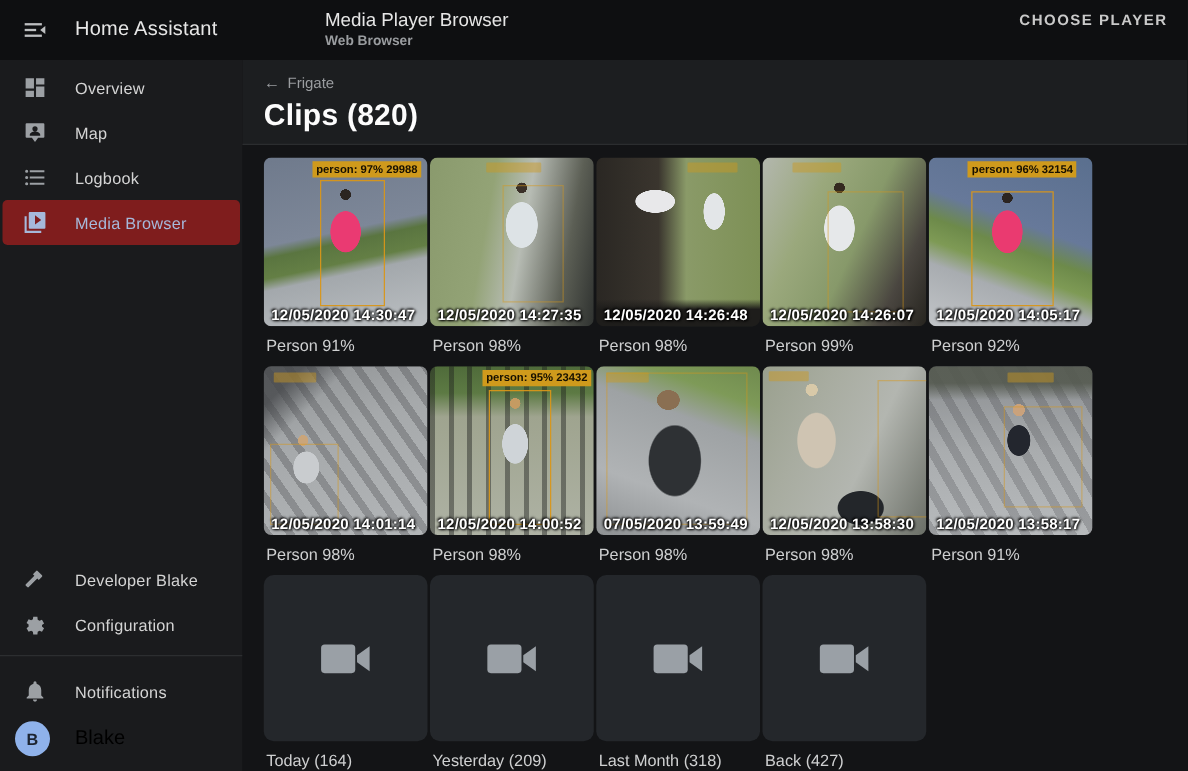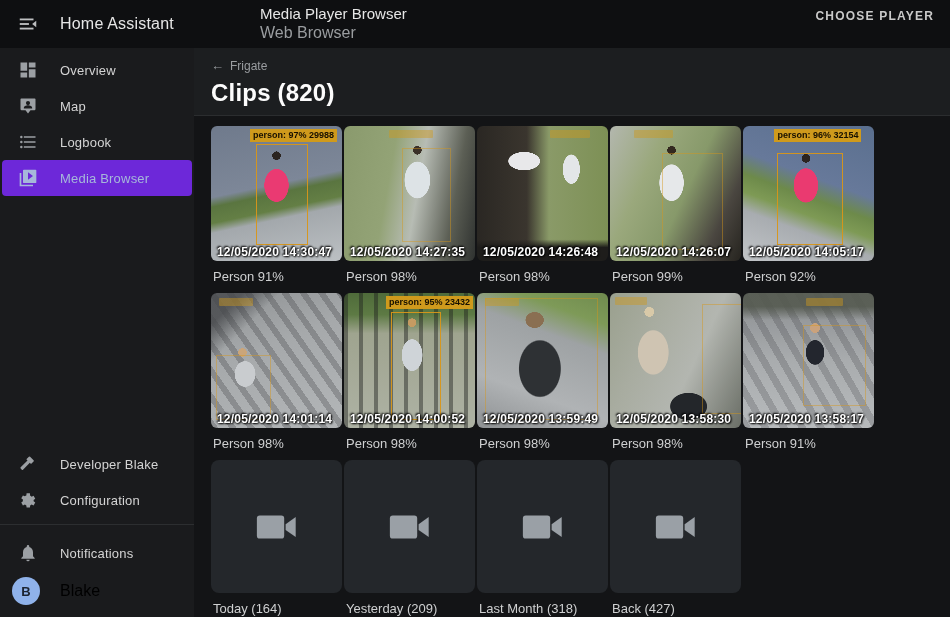--- a/index.html
+++ b/index.html
@@ -7,35 +7,35 @@
     font-family:"Liberation Sans", sans-serif; }
   .app { width:950px; height:617px; display:flex; flex-direction:column; }
 
   
   .topbar { height:48px; background:#0e0f11; display:flex; align-items:center; flex:0 0 48px; position:relative; }
   .topbar-left { width:194px; display:flex; align-items:center; padding-left:16px; }
   .menu-toggle { width:24px; height:24px; margin-right:20px; cursor:pointer; display:flex; align-items:center; justify-content:center; background:none; border:none; }
   .app-title { color:#e6e6e6; font-size:16px; letter-spacing:.2px; }
   .title-block { margin-left:66px; display:flex; flex-direction:column; line-height:1.25; }
   .page-title { color:#e6e6e6; font-size:15px; }
-  .page-subtitle { color:#9a9da0; font-size:16px; }
+  .page-subtitle { color:#9a9da0; font-size:11px;font-weight:bold; }
   .choose-player { position:absolute; right:16px; top:0; height:32px; display:flex; align-items:center;
     background:none; border:none; color:#c9c9c9; font-size:12px; font-weight:600; letter-spacing:1.2px; cursor:pointer;
     font-family:"Liberation Sans", sans-serif; }
 
   
   .lower { flex:1; display:flex; min-height:0; }
 
   
   .sidebar { width:194px; background:#1a1b1d; display:flex; flex-direction:column; padding-top:4px; flex:0 0 194px; }
   .side-item { height:36px; display:flex; align-items:center; padding-left:16px; cursor:pointer; margin:0 2px; border-radius:4px; }
   .side-item .ico { width:20px; height:20px; margin-right:22px; display:flex; align-items:center; justify-content:center; }
   .side-item .lbl { font-size:13px; color:#d4d4d4; font-weight:500; letter-spacing:.2px; }
   .side-item svg { fill:#9ca0a4; }
-  .side-item.selected { background:#6d28d9; }
+  .side-item.selected { background:#7f1d1d; }
   .side-item.selected .lbl { color:#a6b8da; }
   .side-item.selected svg { fill:#a6b8da; }
   .side-spacer { flex:1; }
   .side-divider { height:1px; background:#2c2e30; margin:6px 0 10px 0; }
   .user-item { height:40px; display:flex; align-items:center; padding-left:10px; cursor:pointer; margin:0 2px 6px 2px; }
   .avatar { width:28px; height:28px; border-radius:50%; background:#8fb2ea; color:#1c2430; font-size:13px; font-weight:600;
     display:flex; align-items:center; justify-content:center; margin-right:20px; }
 
   
   .main { flex:1; display:flex; flex-direction:column; min-width:0; background:#131416; }
@@ -278,21 +278,21 @@
             <div class="bb-tag" style="top:3px;left:32%;">person: 95% 23432</div>
             <div class="ts">12/05/2020 14:00:52</div>
           </div>
           <div class="clip-label">Person 98%</div>
         </div>
 
         <div class="cell">
           <div class="thumb th8">
             <div class="bbox faint" style="left:6%;top:4%;width:86%;height:90%;"></div>
             <div class="bb-smudge" style="top:5px;left:6%;width:26%;"></div>
-            <div class="ts">12/05/2020 13:59:49</div>
+            <div class="ts">07/05/2020 13:59:49</div>
           </div>
           <div class="clip-label">Person 98%</div>
         </div>
 
         <div class="cell">
           <div class="thumb th9">
             <div class="bbox faint" style="left:70%;top:8%;width:40%;height:82%;"></div>
             <div class="bb-smudge" style="top:4px;left:4%;width:24%;"></div>
             <div class="ts">12/05/2020 13:58:30</div>
           </div>

